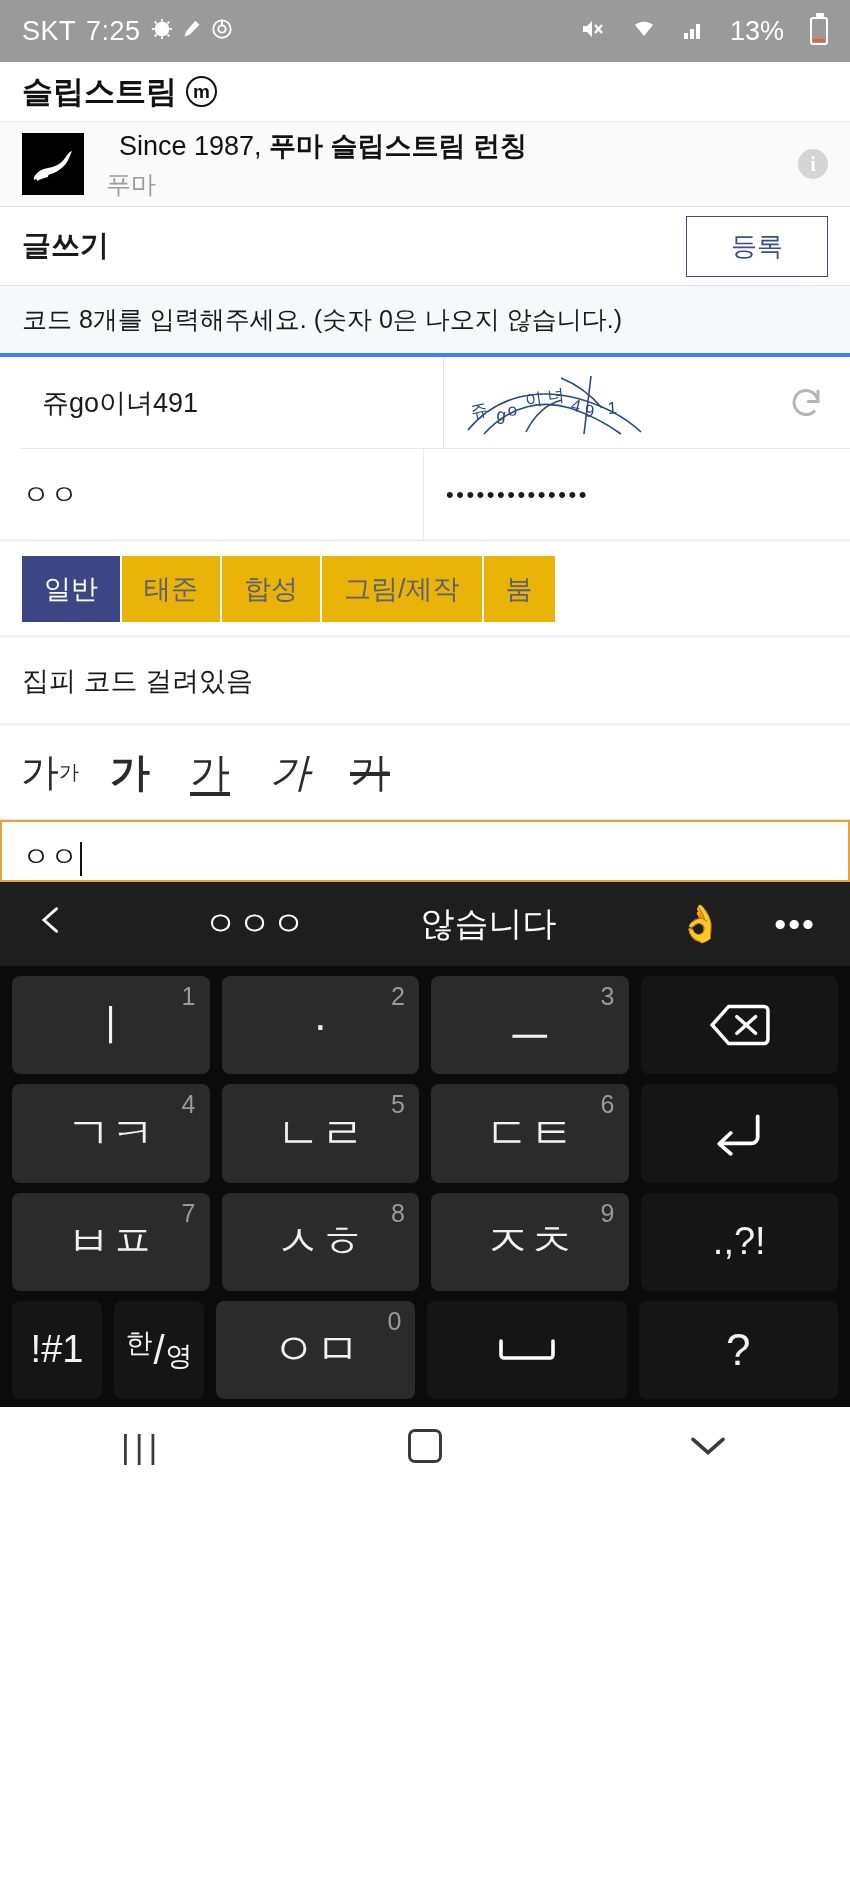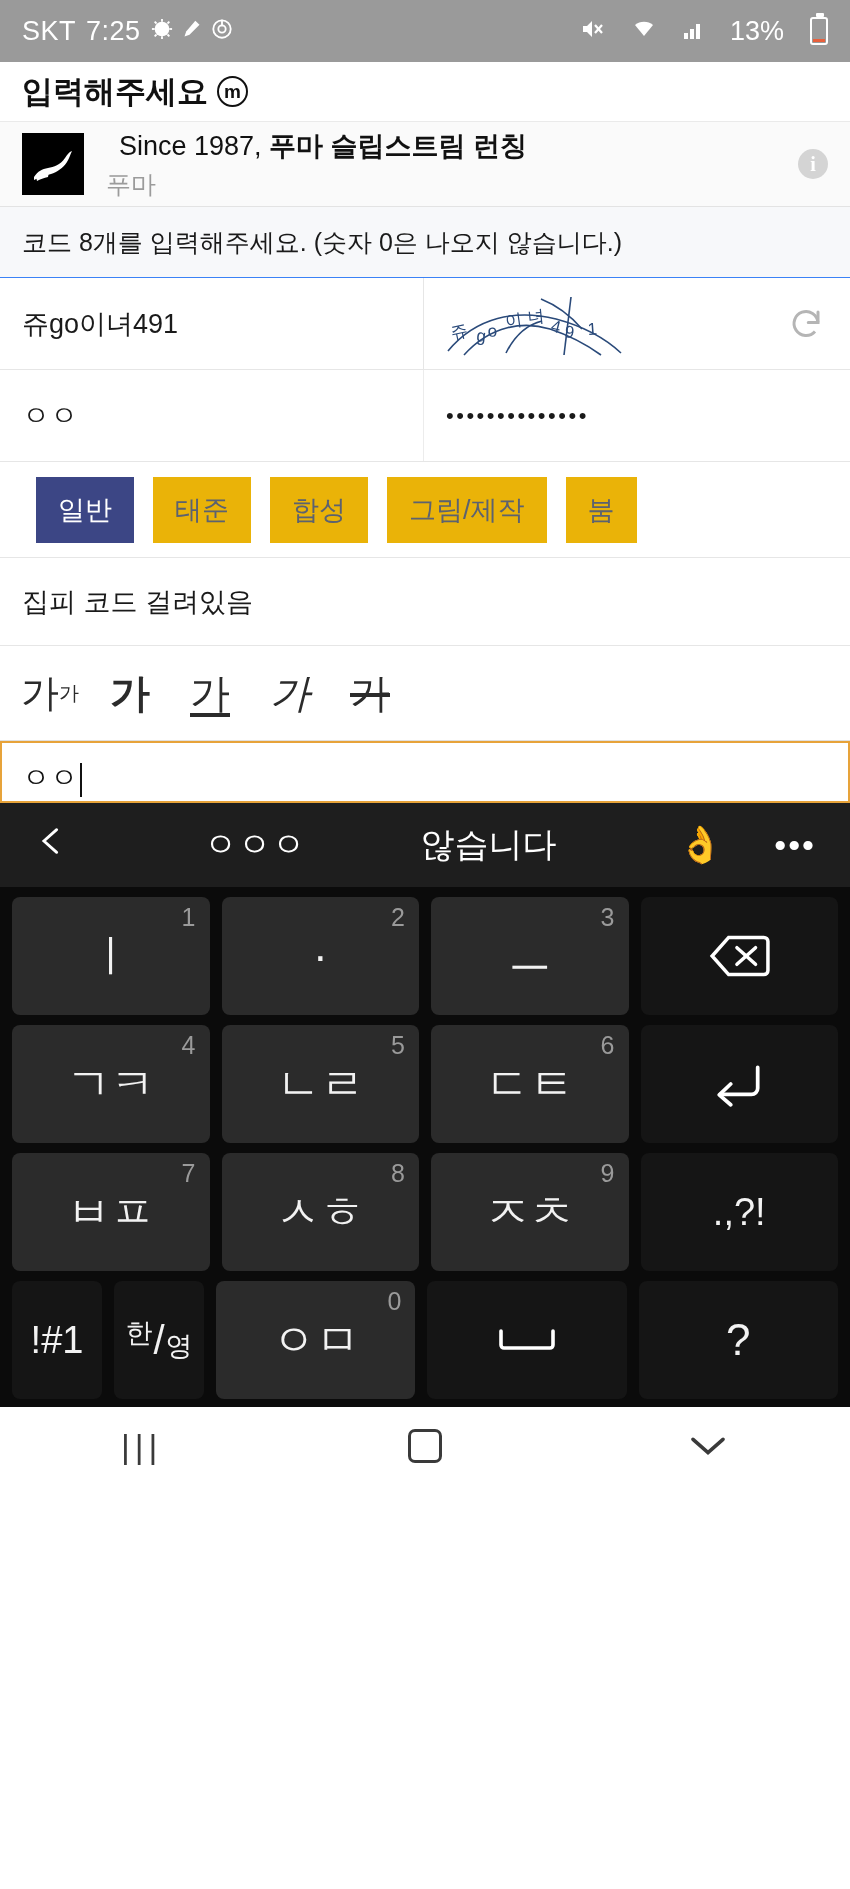--- a/index.html
+++ b/index.html
@@ -73,26 +73,26 @@
   }
   .writehdr-title { font-size: 29px; font-weight:700; color:#1a1a1a; }
   .btn-submit {
     border: 1.5px solid #3f4c8c; color:#3f4c8c; background:#fff;
     font-size: 26px; padding: 12px 44px; font-family:inherit; cursor:pointer;
   }
 
   
   .cap-notice {
     flex: 0 0 71px; background:#f7f8fa; display:flex; align-items:center;
-    padding: 0 22px; font-size:25px; color:#1a1a1a; border-bottom:1px solid #3b82f6;
+    padding: 0 22px; font-size:25px; color:#1a1a1a; border-bottom:4px solid #3b82f6;
   }
 
   
   .cap-row {
-    flex: 0 0 92px; display:flex; align-items:stretch; border-bottom:1px solid #e6e6e6; background:#fff;
+    flex: 0 0 92px; display:flex; align-items:stretch; border-bottom:1px solid #e6e6e6; background:#fff;margin-left:20px;
   }
   .cap-input {
     flex: 0 0 424px; display:flex; align-items:center; padding:0 22px;
     font-size:27px; color:#1a1a1a; border-right:1px solid #e6e6e6;
   }
   .cap-img-wrap { flex:1; display:flex; align-items:center; justify-content:space-between; padding:0 22px; }
   .cap-img { width: 200px; height: 66px; }
   .cap-refresh { width:44px; height:44px; color:#b5b5b5; display:flex; align-items:center; justify-content:center; }
 
   
@@ -103,22 +103,22 @@
     flex: 0 0 424px; display:flex; align-items:center; padding:0 22px;
     font-size:28px; color:#1a1a1a; border-right:1px solid #ececec;
   }
   .np-pw {
     flex:1; display:flex; align-items:center; padding:0 22px;
     font-size:22px; color:#1a1a1a; letter-spacing:2.5px;
   }
 
   
   .tabs {
-    flex:0 0 96px; display:flex; align-items:center; gap:19px;
-    padding: 0 36px; background:#fff; border-bottom:1px solid #e6e6e6; overflow:hidden;
+    flex:0 0 96px; display:flex; align-items:center; gap:2px;
+    padding: 0 22px; background:#fff; border-bottom:1px solid #e6e6e6; overflow:hidden;
   }
   .tab {
     flex: 0 0 auto; background:#eab308; color:#5c6270; font-size:27px;
     padding: 15px 22px; white-space:nowrap; cursor:pointer;
   }
   .tab.active { background:#3c4685; color:#fff; }
 
   
   .titlefield {
     flex:0 0 88px; display:flex; align-items:center; padding:0 22px;
@@ -247,41 +247,45 @@
             <rect x="8" y="12" width="4" height="10" fill="#fff"></rect>
             <rect x="14" y="7" width="4" height="15" fill="#fff"></rect>
           </svg>
       </span>
       <span>13%</span>
       <span class="battery"></span>
     </div>
   </div>
 
   <div class="apptitle">
-    <span>입력해주세요</span>
+    <span>슬립스트림</span>
     <span class="logo-circle">
       <span>m</span>
     </span>
   </div>
 
   <div class="ad">
     <div class="ad-thumb">
       <svg width="62" height="62" viewBox="0 0 62 62">
         <rect width="62" height="62" fill="#000"></rect>
         <path d="M12 44 C16 38 20 36 26 35 C32 34 38 32 43 25 C45 22 47 19 50 18 C48 22 47 26 45 29 C41 35 35 39 29 41 C23 43 18 44 12 47 Z" fill="#fff"></path>
         <path d="M14 44 C18 41 22 40 27 39 L26 44 C22 45 18 46 15 48 Z" fill="#fff"></path>
       </svg>
     </div>
     <div class="ad-text">
       <div class="ad-title"><span>Since 1987, </span><b>푸마 슬립스트림 런칭</b></div>
       <div class="ad-sub">푸마</div>
     </div>
     <div class="ad-info">i</div>
   </div>
 
+  <div class="writehdr">
+    <div class="writehdr-title">글쓰기</div>
+    <button class="btn-submit">등록</button>
+  </div>
 
   <div class="cap-notice">코드 8개를 입력해주세요. (숫자 0은 나오지 않습니다.)</div>
 
   <div class="cap-row">
     <div class="cap-input">쥬go이녀491</div>
     <div class="cap-img-wrap">
       <svg class="cap-img" viewBox="0 0 200 66">
         <g fill="none" stroke="#2a4a7a" stroke-width="1.6">
           <path d="M2 60 C30 26 70 18 110 28 C140 36 160 48 175 62"></path>
           <path d="M18 64 C45 34 78 30 104 38 C128 46 144 56 155 64"></path>

